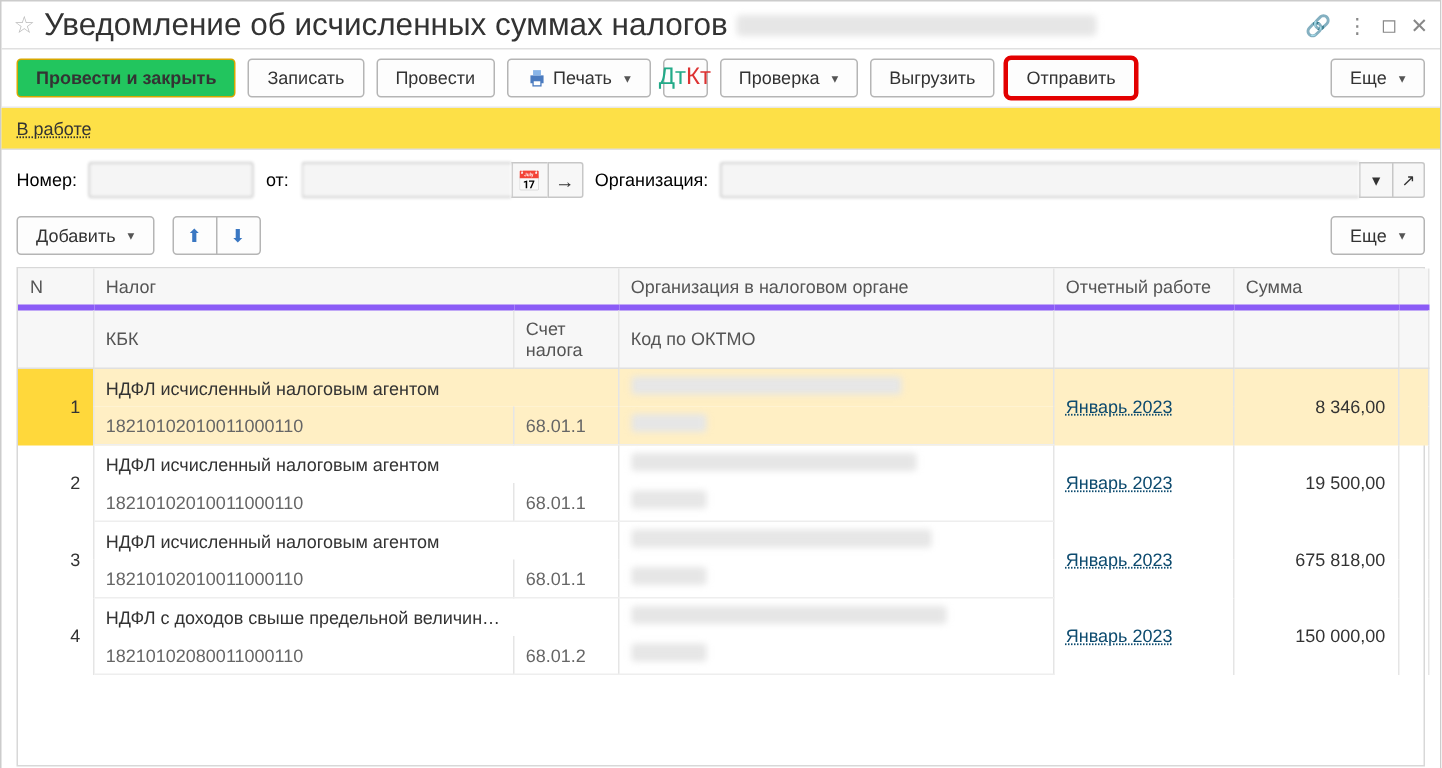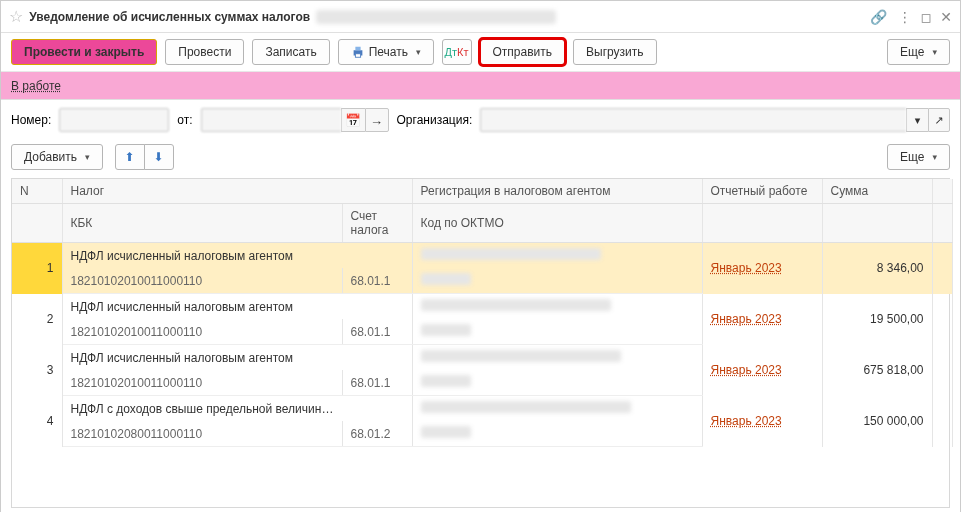--- a/index.html
+++ b/index.html
@@ -10,47 +10,47 @@
     color: #333;
     background: #fff;
     width: 961px;
   }
   .window { border: 1px solid #ccc; }
   .titlebar {
     display: flex; align-items: center; padding: 4px 8px;
     border-bottom: 1px solid #e0e0e0; height: 32px;
   }
   .star { color: #bbb; font-size: 16px; margin-right: 6px; }
-  .title { font-size: 12px; font-weight: bold; flex: 0 0 auto; }
+  .title { font-size: 21px; font-weight: normal; flex: 0 0 auto; }
   .title-blur {
     width: 240px; height: 14px; margin-left: 6px; border-radius: 3px;
     background: #e6e6e6; filter: blur(2px);
   }
   .spacer { flex: 1; }
   .title-icons { display: flex; gap: 10px; align-items: center; color: #888; font-size: 14px;}
   .title-icons span { cursor: pointer; }
 
   .toolbar {
     display: flex; align-items: center; gap: 8px; padding: 6px 10px;
     border-bottom: 1px solid #e8e8e8;
   }
   .btn {
     border: 1px solid #b5b5b5; background: #fdfdfd; padding: 4px 12px;
     border-radius: 3px; font-size: 12px; color: #333; cursor: pointer;
     display: inline-flex; align-items: center; gap: 4px; height: 26px;
   }
-  .btn-primary { background: #ec4899; border-color: #d6a700; font-weight: bold; }
+  .btn-primary { background: #22c55e; border-color: #d6a700; font-weight: bold; }
   .btn-icon { width: 30px; justify-content: center; padding: 4px 6px; }
   .caret::after { content: "▾"; font-size: 9px; margin-left: 4px; color: #555;}
   .highlight-red { outline: 3px solid #e30000; outline-offset: -1px; }
   .print-icon { width:14px; height:14px; }
-  .compare-icon { font-size: 11px; }
+  .compare-icon { font-size: 16px; }
 
   .inwork-bar {
-    background: #f9a8d4; padding: 6px 10px; border-bottom: 1px solid #e0e0e0;
+    background: #fde047; padding: 6px 10px; border-bottom: 1px solid #e0e0e0;
     height: 28px; display: flex; align-items: center;
   }
   .inwork-bar a { color: #333; text-decoration: underline dotted; }
 
   .fields-row {
     display: flex; align-items: center; gap: 8px; padding: 8px 10px;
   }
   .label { color: #000000; }
   .text-input {
     border: 1px solid #c7c7c7; background: #fff; height: 24px;
@@ -79,33 +79,33 @@
   .arrow-group .btn-icon { border-radius:0; margin-left:-1px;}
   .arrow-group .btn-icon:first-child { border-radius:3px 0 0 3px; margin-left:0;}
   .arrow-group .btn-icon:last-child { border-radius:0 3px 3px 0;}
   .arrow-up { color:#3a77c2;}
   .arrow-down { color:#3a77c2;}
 
   .table-wrap { border: 1px solid #d8d8d8; margin: 0 10px 10px 10px; }
   table { width: 100%; border-collapse: collapse; table-layout: fixed; }
   th, td { border-right: 1px solid #e5e5e5; padding: 5px 8px; font-size: 12px; text-align: left; vertical-align: middle;}
   th { background: #f7f7f7; font-weight: normal; color: #555; border-bottom: 1px solid #e0e0e0;}
-  tr.header-row2 th { border-top: 1px solid #8b5cf6;}
+  tr.header-row2 th { border-top: 4px solid #8b5cf6;}
   .col-n { width: 50px; text-align: right;}
   .col-nalog { width: 280px; }
   .col-reg { width: 290px;}
   .col-period { width: 120px;}
   .col-sum { width: 110px; text-align: right;}
   .col-gutter { width: 20px; border-right: none;}
   td.right { text-align: right;}
   tr.sel td { background: #ffefc4;}
   tr.sel td.col-n-cell { background: #ffd83b;}
   tr.data-sub td { border-bottom: 1px solid #eee; }
   .blur-fake { display:inline-block; height:12px; background:#e6e6e6; filter:blur(2px); border-radius:2px; }
-  a.period { color: #c2410c; text-decoration: underline dotted;}
+  a.period { color: #0c4a6e; text-decoration: underline dotted;}
   .sub-row td { color: #666; }
   .tbl-empty { height: 60px;}
 </style>
 </head>
 <body>
 
 <div class="window">
 
   <div class="titlebar">
     <span class="star">☆</span>
@@ -115,35 +115,36 @@
     <div class="title-icons">
       <span>🔗</span>
       <span>⋮</span>
       <span style="font-family:monospace;">□</span>
       <span>✕</span>
     </div>
   </div>
 
   <div class="toolbar">
     <button class="btn btn-primary">Провести и закрыть</button>
+    <button class="btn">Записать</button>
     <button class="btn">Провести</button>
-    <button class="btn">Записать</button>
     <button class="btn caret">
       <svg class="print-icon" viewBox="0 0 16 16">
           <rect x="3" y="6" width="10" height="6" fill="#4a7bbf"></rect>
           <rect x="5" y="2" width="6" height="4" fill="#87b4e8"></rect>
           <rect x="5" y="10" width="6" height="4" fill="#fff" stroke="#4a7bbf"></rect>
         </svg>
       <span>Печать</span>
     </button>
     <button class="btn btn-icon">
       <span class="compare-icon"><span style="color:#2a8;">Дт</span><span style="color:#d33;">Кт</span></span>
     </button>
+    <button class="btn caret">Проверка</button>
+    <button class="btn">Выгрузить</button>
     <button class="btn highlight-red">Отправить</button>
-    <button class="btn">Выгрузить</button>
     <span class="spacer"></span>
     <button class="btn caret">Еще</button>
   </div>
 
   <div class="inwork-bar">
     <a href="#">В работе</a>
   </div>
 
   <div class="fields-row">
     <span class="label">Номер:</span>
@@ -184,21 +185,21 @@
           <col style="width:70px">
           <col class="col-reg">
           <col class="col-period">
           <col class="col-sum">
           <col class="col-gutter">
       </colgroup>
       <thead>
         <tr class="header-row1">
           <th>N</th>
           <th colspan="2">Налог</th>
-          <th>Регистрация в налоговом агентом</th>
+          <th>Организация в налоговом органе</th>
           <th>Отчетный работе</th>
           <th>Сумма</th>
           <th></th>
         </tr>
         <tr class="header-row2">
           <th></th>
           <th>КБК</th>
           <th>Счет налога</th>
           <th>Код по ОКТМО</th>
           <th></th>

